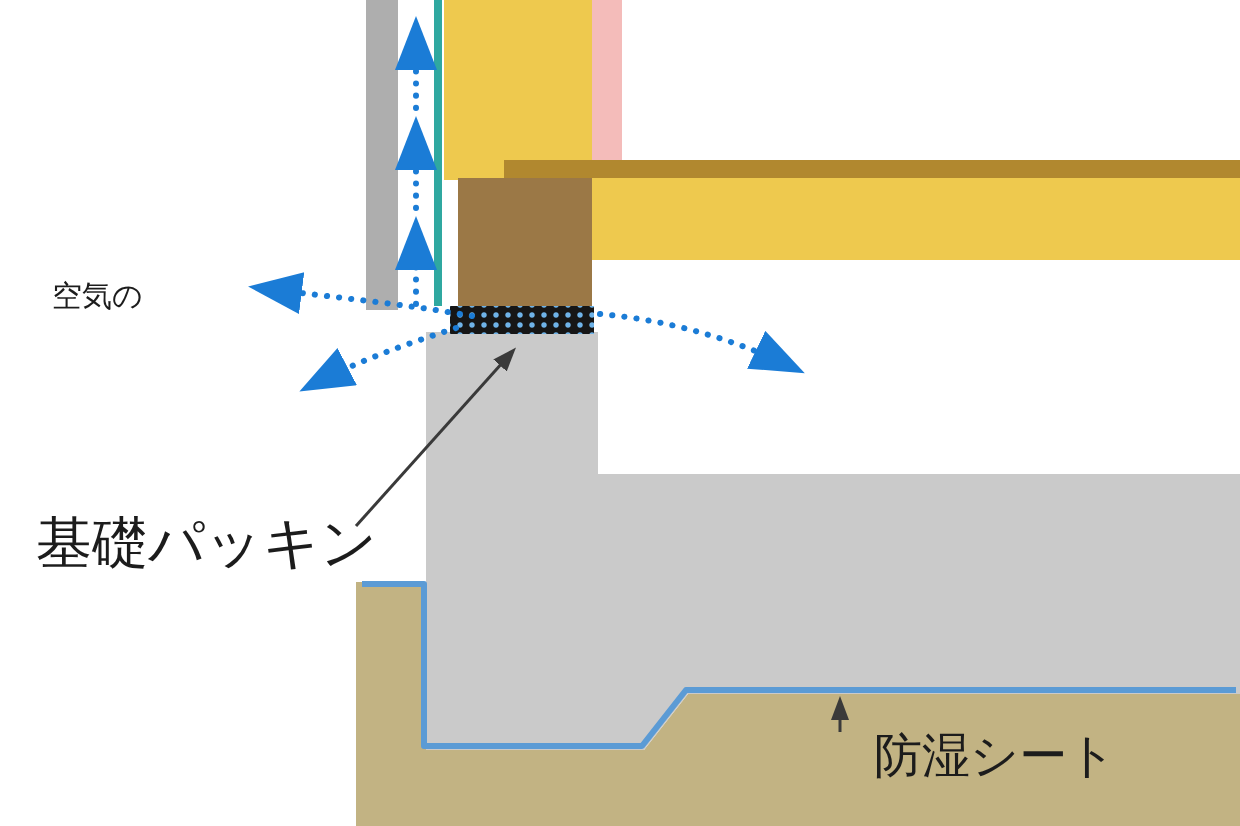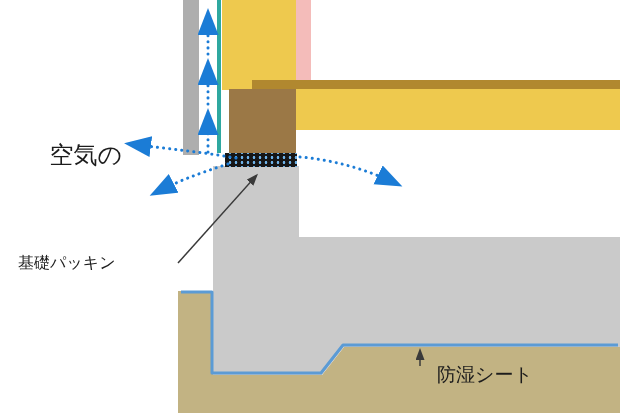--- a/index.html
+++ b/index.html
@@ -15,23 +15,23 @@
   #wall       {left:222px;top:0;width:74px;height:90px;background:#eec94e;z-index:2;}
   #pink       {left:296px;top:0;width:15px;height:82px;background:#f4bcba;z-index:2;}
   #beam-top   {left:252px;top:80px;width:368px;height:9px;background:#b1882f;z-index:2;}
   #beam       {left:296px;top:89px;width:324px;height:41px;background:#eec94e;z-index:2;}
   #sill       {left:229px;top:89px;width:67px;height:64px;background:#9b7846;z-index:2;}
   #packing    {left:225px;top:153px;width:72px;height:14px;background:#161616;z-index:3;
                background-image:radial-gradient(circle,#6fb3e8 1.1px,transparent 1.6px);
                background-size:6px 5px;background-position:2px 2px;}
   
   .label{color:#1c1c1c;z-index:5;}
-  #airflow-label{left:26px;top:140px;width:96px;text-align:right;font-size:24px;line-height:1.22;}
-  #packing-label{left:18px;top:253px;font-size:16px;}
-  #sheet-label{left:437px;top:362px;font-size:19px;}
+  #airflow-label{left:26px;top:140px;width:96px;text-align:left;font-size:15px;line-height:1.22;}
+  #packing-label{left:18px;top:253px;font-size:28px;}
+  #sheet-label{left:437px;top:362px;font-size:24px;}
   .layer{position:absolute;left:0;top:0;z-index:1;}
   .layer.top{z-index:4;}
 </style>
 </head>
 <body>
 
 <div id="stage">
 
   <svg class="layer" width="620" height="413" viewBox="0 0 620 413">
     <polygon points="178,291 213,291 213,375 322,375 344,347 620,347 620,413 178,413" fill="#c2b383"></polygon>

